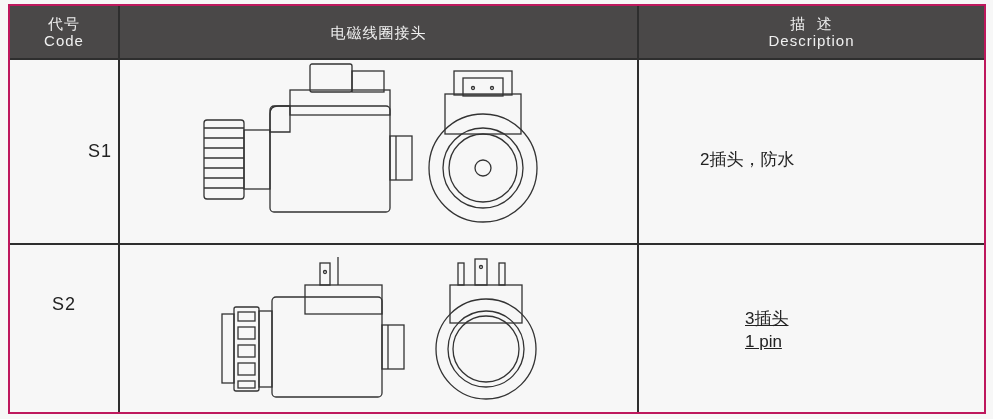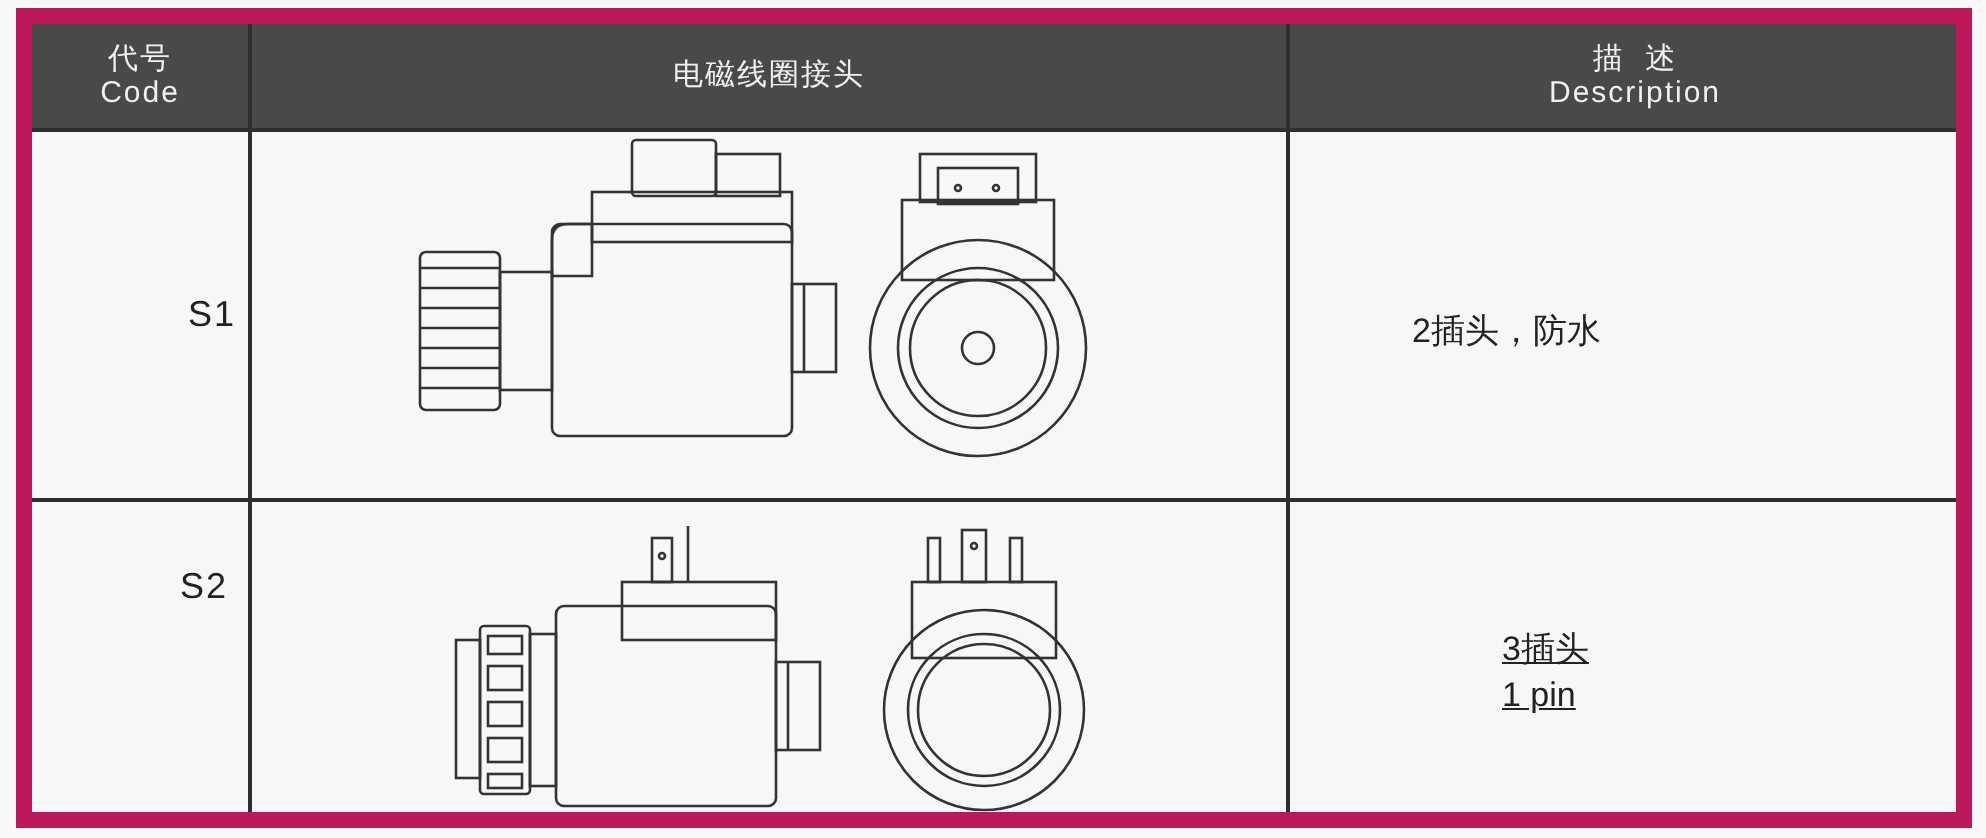--- a/index.html
+++ b/index.html
@@ -1,37 +1,37 @@
 <!DOCTYPE html>
 <html><head>
 <meta charset="utf-8">
 <style>
   html,body{margin:0;padding:0;background:#f7f7f7;}
   body{width:993px;height:419px;position:relative;overflow:hidden;font-family:"Liberation Sans","DejaVu Sans",sans-serif;}
-  .tbl{position:absolute;left:8px;top:4px;width:978px;height:410px;border:8px solid #be185d;box-sizing:border-box;background:#f7f7f7;}
+  .tbl{position:absolute;left:8px;top:4px;width:978px;height:410px;border:2px solid #be185d;box-sizing:border-box;background:#f7f7f7;}
   .hdr{position:absolute;left:0;top:0;width:100%;height:54px;background:#4a4848;border-bottom:2px solid #2e2e2e;box-sizing:border-box;}
   .hcell{position:absolute;top:0;height:52px;display:flex;flex-direction:column;align-items:center;justify-content:center;color:#f0f0f0;font-size:15px;line-height:17px;letter-spacing:1px;}
   .vline{position:absolute;top:0;width:2px;height:100%;background:#2e2e2e;}
   .hline{position:absolute;left:0;width:100%;height:2px;background:#2e2e2e;}
   .cell{position:absolute;display:flex;align-items:center;justify-content:center;color:#222;}
   .code{font-size:18px;letter-spacing:1px;}
   .desc{flex-direction:column;align-items:flex-start;justify-content:center;font-size:17px;line-height:23px;}
   svg{position:absolute;}
   svg *{fill:none;stroke:#333;stroke-width:1.3;}
 </style>
 </head>
 <body>
 
 <div class="tbl">
   <div class="hdr">
     <div class="hcell" style="left:0;width:108px;">
       <span>代号</span>
       <span>Code</span>
     </div>
-    <div class="hcell" style="left:110px;width:517px;font-family:Liberation Mono, monospace;">
+    <div class="hcell" style="left:110px;width:517px;">
       <span>电磁线圈接头</span>
     </div>
     <div class="hcell" style="left:629px;width:345px;">
       <span style="white-space:pre;">描  述</span>
       <span>Description</span>
     </div>
   </div>
 
   <div class="vline" style="left:108px;"></div>
   <div class="vline" style="left:627px;"></div>
@@ -66,21 +66,21 @@
       <circle cx="372" cy="26" r="1.5"></circle>
     <circle cx="363" cy="106" r="54"></circle>
     <circle cx="363" cy="106" r="40"></circle>
     <circle cx="363" cy="106" r="34"></circle>
     <circle cx="363" cy="106" r="8"></circle>
   </svg>
   <div class="cell desc" style="left:690px;top:54px;width:280px;height:198px;">
     <span>2插头，防水</span>
   </div>
 
-  <div class="cell code" style="left:0;top:222px;width:108px;height:119px;padding-left:32px;">
+  <div class="cell code" style="left:0;top:239px;width:108px;height:119px;">
     <span>S2</span>
   </div>
   <svg style="left:110px;top:239px;" width="517" height="169" viewBox="0 0 517 169">
 
     <rect x="102" y="69" width="12" height="69"></rect>
     <rect x="114" y="62" width="25" height="84" rx="2"></rect>
     <rect x="118" y="67" width="17" height="9"></rect>
       <rect x="118" y="82" width="17" height="12"></rect>
     <rect x="118" y="100" width="17" height="12"></rect>
       <rect x="118" y="118" width="17" height="12"></rect>

